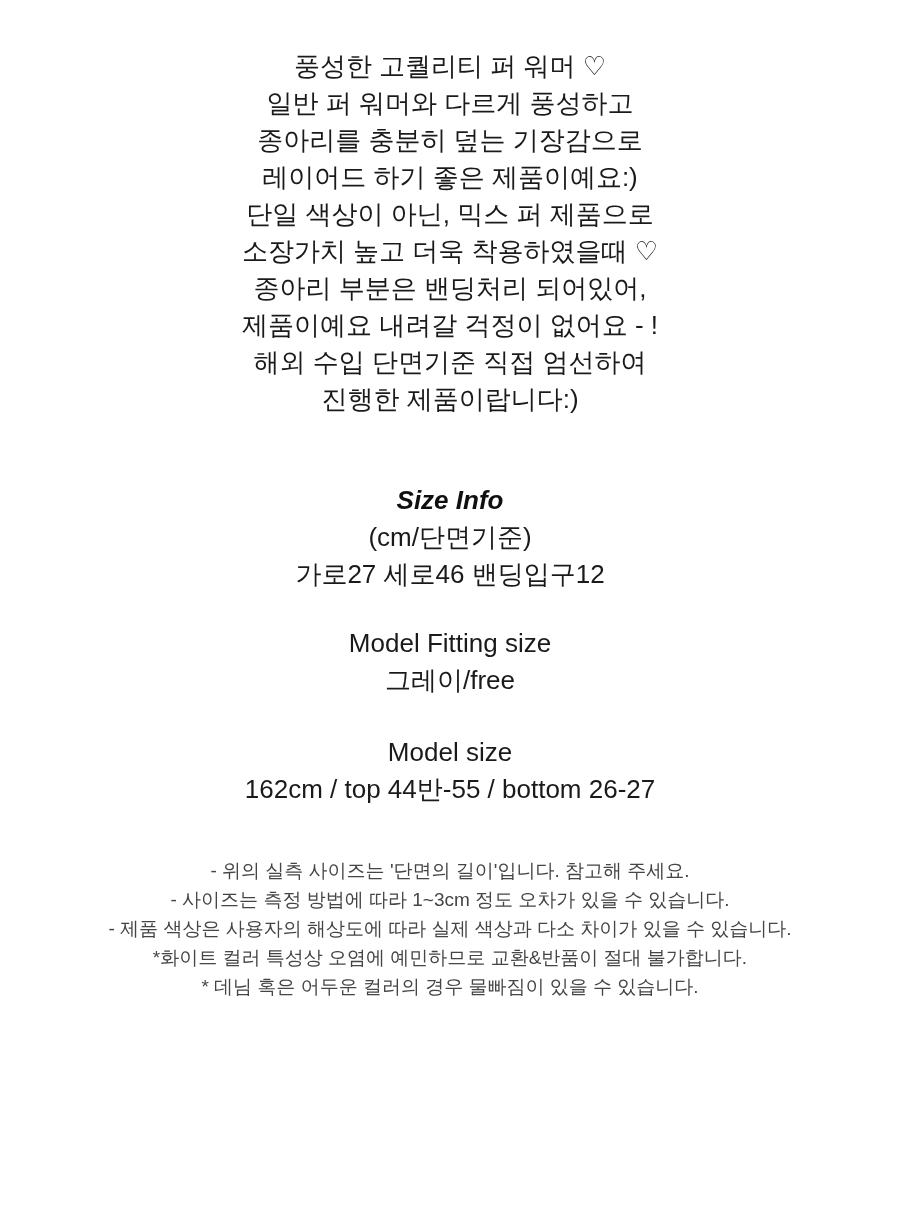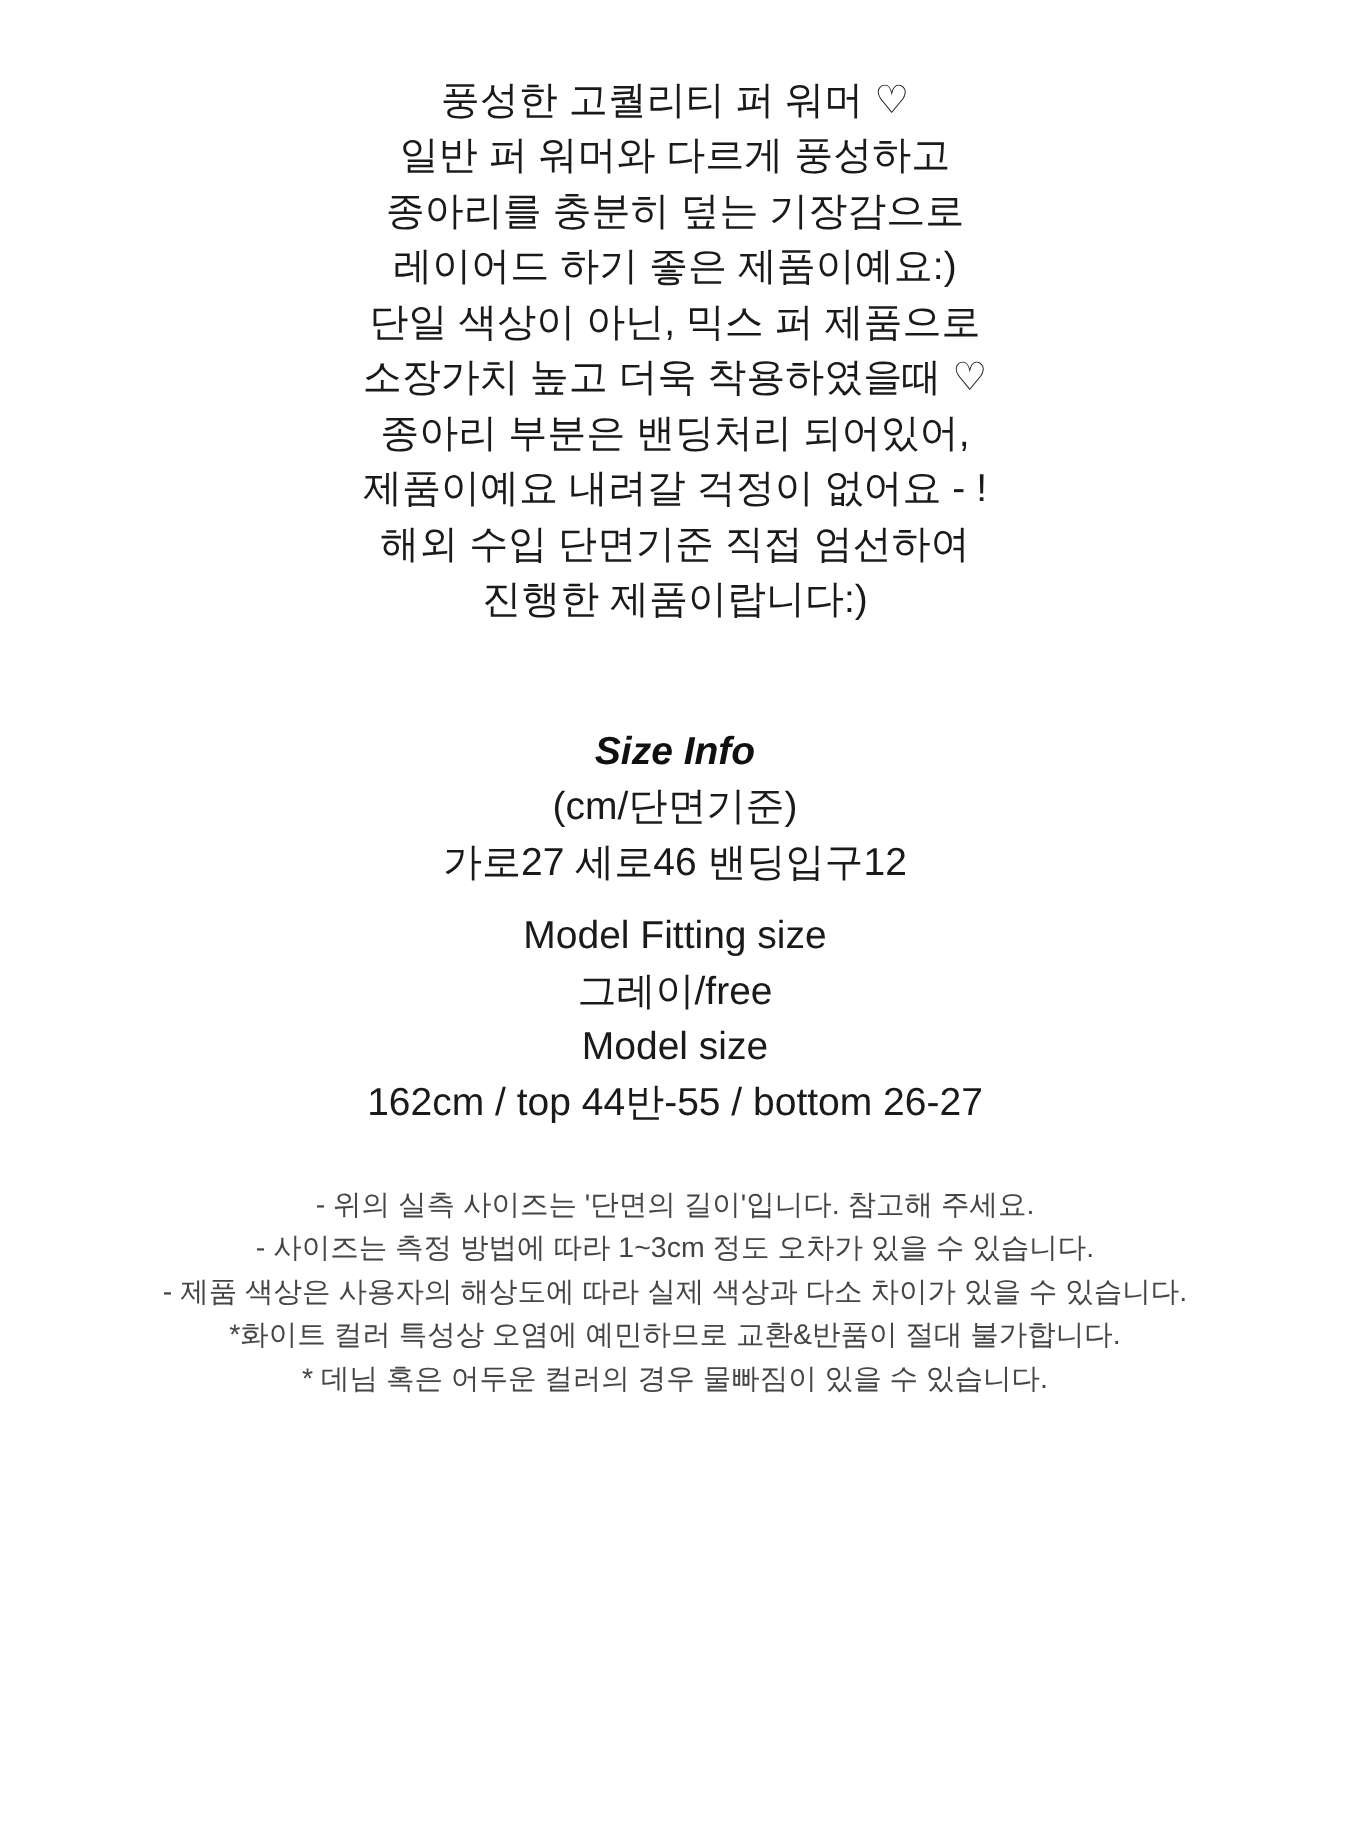--- a/index.html
+++ b/index.html
@@ -30,23 +30,23 @@
     font-size: 26px;
     line-height: 37px;
     color: #1a1a1a;
     font-weight: 400;
     font-style: normal;
   }
 
   .block-product-info  { margin-bottom: 32px; }
   .block-para1         { }
   .block-para2         { margin-bottom: 64px; }
-  .block-size-info     { margin-bottom: 12px; }
-  .block-model-fitting { }
-  .block-model-size    { margin-bottom: 36px; }
+  .block-size-info     { margin-bottom: 32px; }
+  .block-model-fitting { margin-bottom: 35px; }
+  .block-model-size    { margin-bottom: 48px; }
 
   .notes .note-line {
     font-size: 19px;
     line-height: 29px;
     color: #454545;
     font-weight: 400;
   }
 </style>
 </head>
 <body>

